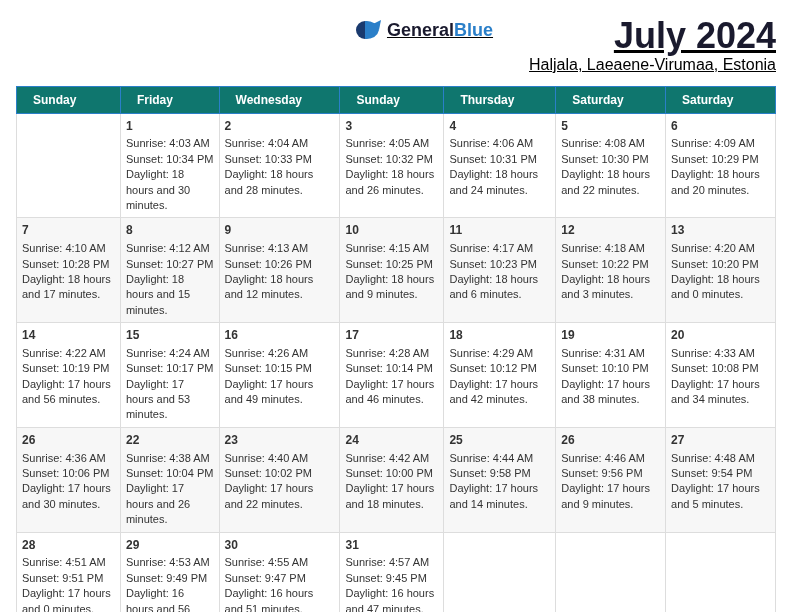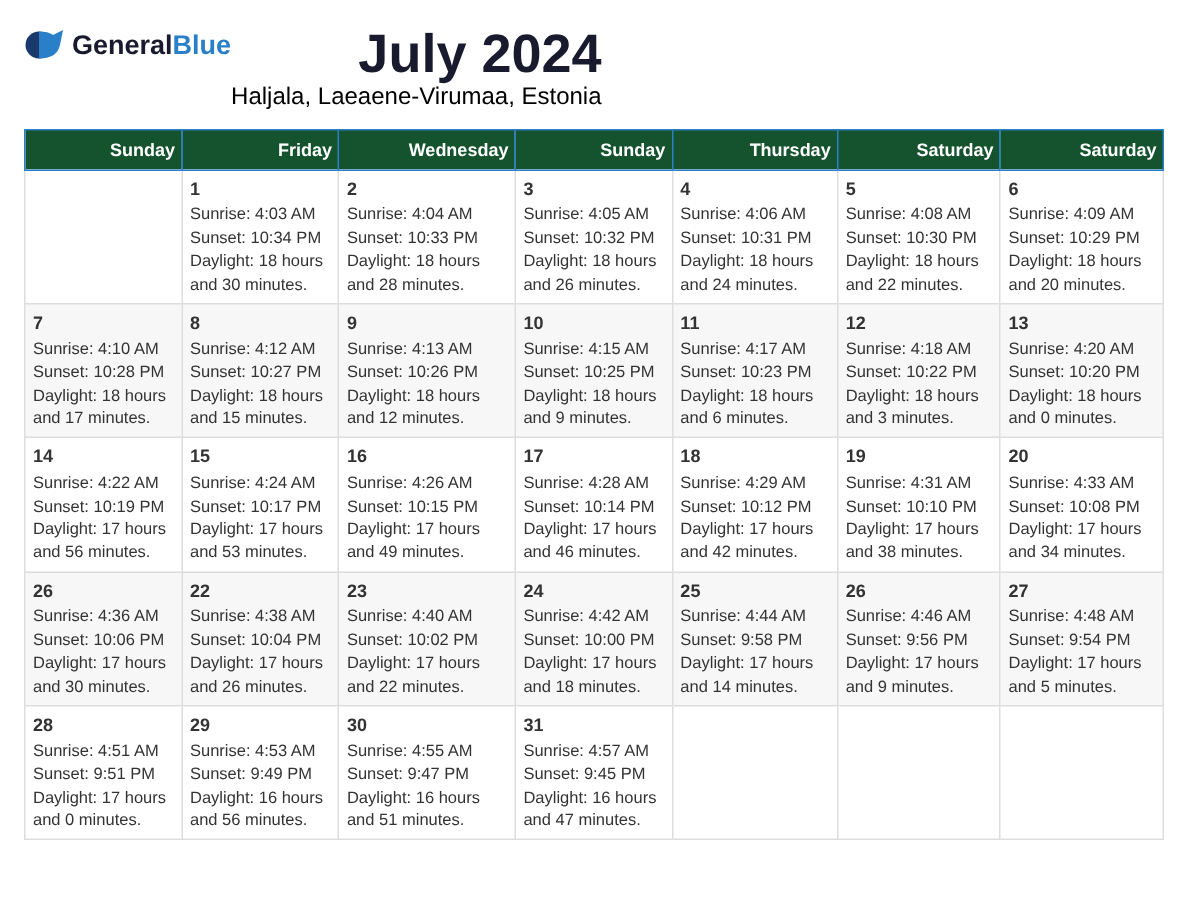--- a/index.html
+++ b/index.html
@@ -5,23 +5,24 @@
     * { margin: 0; padding: 0; box-sizing: border-box; }
     body {
       font-family: Arial, sans-serif;
       background: #fff;
       width: 792px;
       min-height: 612px;
       padding: 16px;
     }
     .header {
       display: flex;
-      justify-content: flex-start;
+      justify-content: flex-end;
       align-items: flex-start;
       margin-bottom: 12px;
+      text-decoration: underline;
     }
     .logo {
       display: flex;
       align-items: center;
       gap: 4px;
     }
     .logo-text-general {
       font-size: 18px;
       font-weight: bold;
       color: #1a1a2e;
@@ -30,42 +31,43 @@
       font-size: 18px;
       font-weight: bold;
       color: #2a7fc9;
     }
     .logo-icon {
       width: 28px;
       height: 28px;
     }
     .title-block {
       text-align: right;
+      margin-left: 36px;
     }
     .month-title {
       font-size: 36px;
       font-weight: bold;
       color: #1a1a2e;
       line-height: 1.1;
     }
     .location-title {
       font-size: 16px;
       color: #000000;
       font-weight: normal;
     }
     table {
       width: 100%;
       border-collapse: collapse;
       font-size: 11px;
     }
     thead tr th {
-      background-color: #14532d;
+      background-color: #0f766e;
       color: #fff;
-      padding: 6px 4px;
-      text-align: right;
+      padding: 6px 16px;
+      text-align: left;
       font-size: 12px;
       font-weight: bold;
       border: 1px solid #2a7fc9;
     }
     tbody tr td {
       border: 1px solid #ddd;
       vertical-align: top;
       padding: 4px 5px;
       min-height: 80px;
       background: #fff;

